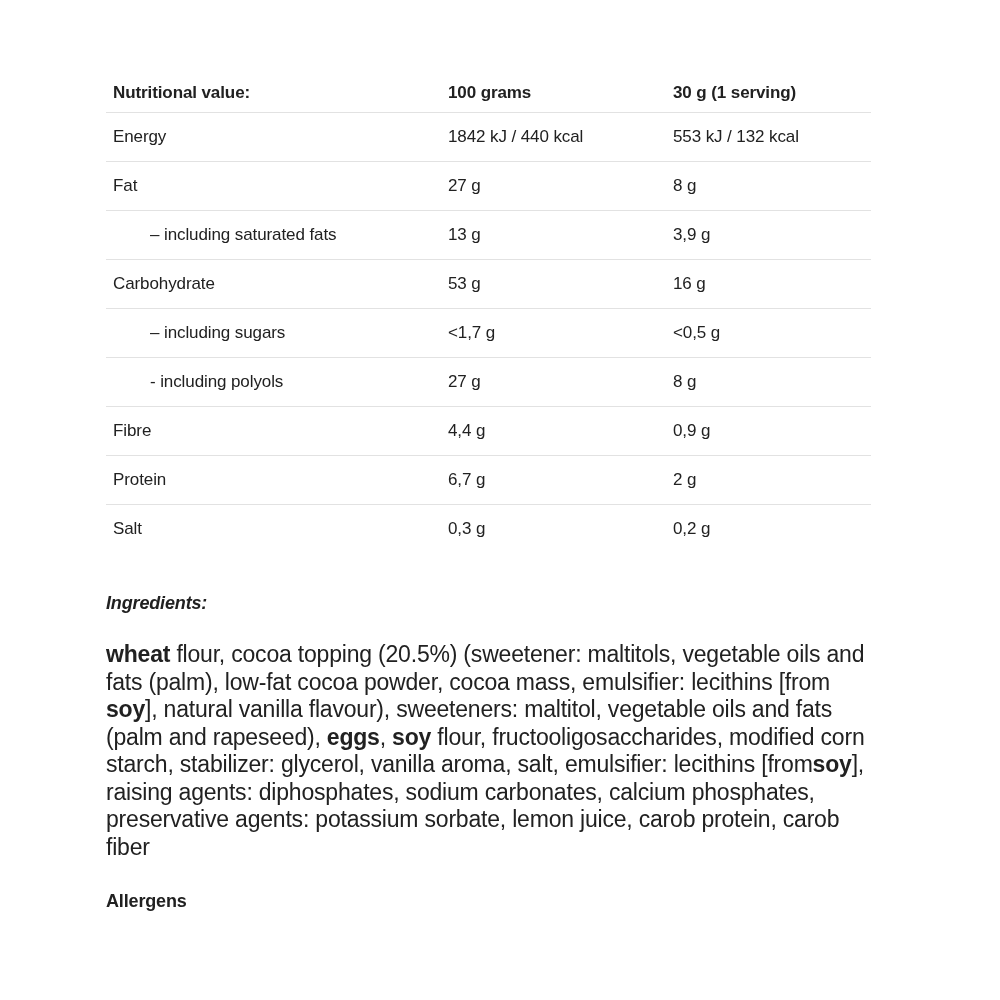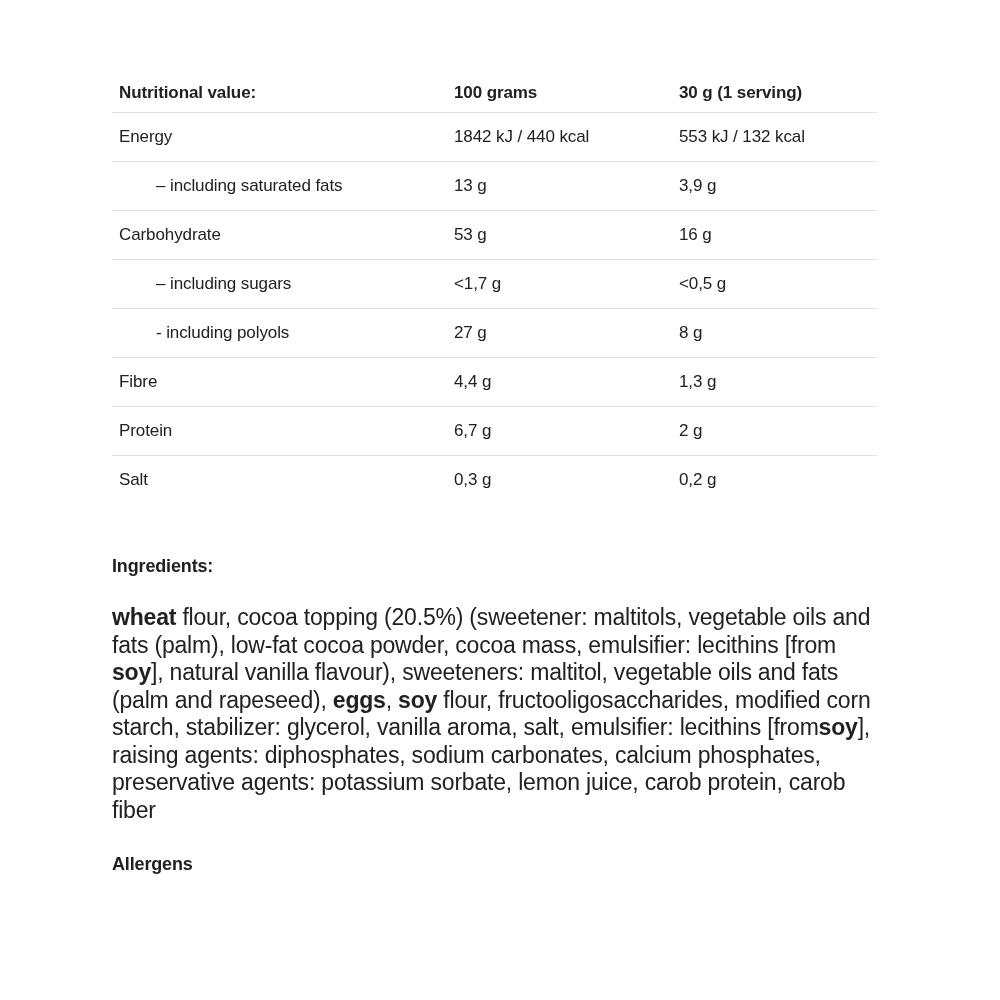--- a/index.html
+++ b/index.html
@@ -8,21 +8,21 @@
     padding: 0;
     background: #ffffff;
     width: 1000px;
     height: 1000px;
     font-family: "Liberation Sans", sans-serif;
     color: #212121;
     -webkit-font-smoothing: antialiased;
   }
   .panel {
     position: absolute;
-    left: 112px;
+    left: 106px;
     top: 75px;
     width: 765px;
   }
   table.nutrition {
     width: 100%;
     border-collapse: collapse;
     table-layout: fixed;
   }
   table.nutrition th {
     text-align: left;
@@ -46,21 +46,21 @@
   }
   table.nutrition tr:last-child td { border-bottom: none; }
   table.nutrition td.label { padding-left: 7px; }
   table.nutrition td.label.indent { padding-left: 44px; }
   .section-heading {
     font-size: 18px;
     font-weight: 700;
     letter-spacing: -0.15px;
     margin: 0;
   }
-  #ingredients-heading { margin-top: 52px; }
+  #ingredients-heading { margin-top: 40px; font-style: italic; }
   .body-text {
     font-size: 23px;
     line-height: 27.5px;
     letter-spacing: -0.2px;
     margin: 27px 0 0 0;
   }
   #allergens-heading { margin-top: 30px; }
   .allergens-text { font-style: italic; }
   .body-text strong, .nutrition strong { font-weight: 700; }
 </style>
@@ -82,20 +82,25 @@
         <th>30 g (1 serving)</th>
       </tr>
     </thead>
     <tbody id="nutrition-rows">
         <tr>
           <td class="label">Energy</td>
           <td>1842 kJ / 440 kcal</td>
           <td>553 kJ / 132 kcal</td>
         </tr>
         <tr>
+          <td class="label">Fat</td>
+          <td>27 g</td>
+          <td>8 g</td>
+        </tr>
+        <tr>
           <td class="label indent">– including saturated fats</td>
           <td>13 g</td>
           <td>3,9 g</td>
         </tr>
         <tr>
           <td class="label">Carbohydrate</td>
           <td>53 g</td>
           <td>16 g</td>
         </tr>
         <tr>
@@ -104,21 +109,21 @@
           <td>&lt;0,5 g</td>
         </tr>
         <tr>
           <td class="label indent">- including polyols</td>
           <td>27 g</td>
           <td>8 g</td>
         </tr>
         <tr>
           <td class="label">Fibre</td>
           <td>4,4 g</td>
-          <td>1,3 g</td>
+          <td>0,9 g</td>
         </tr>
         <tr>
           <td class="label">Protein</td>
           <td>6,7 g</td>
           <td>2 g</td>
         </tr>
         <tr>
           <td class="label">Salt</td>
           <td>0,3 g</td>
           <td>0,2 g</td>

